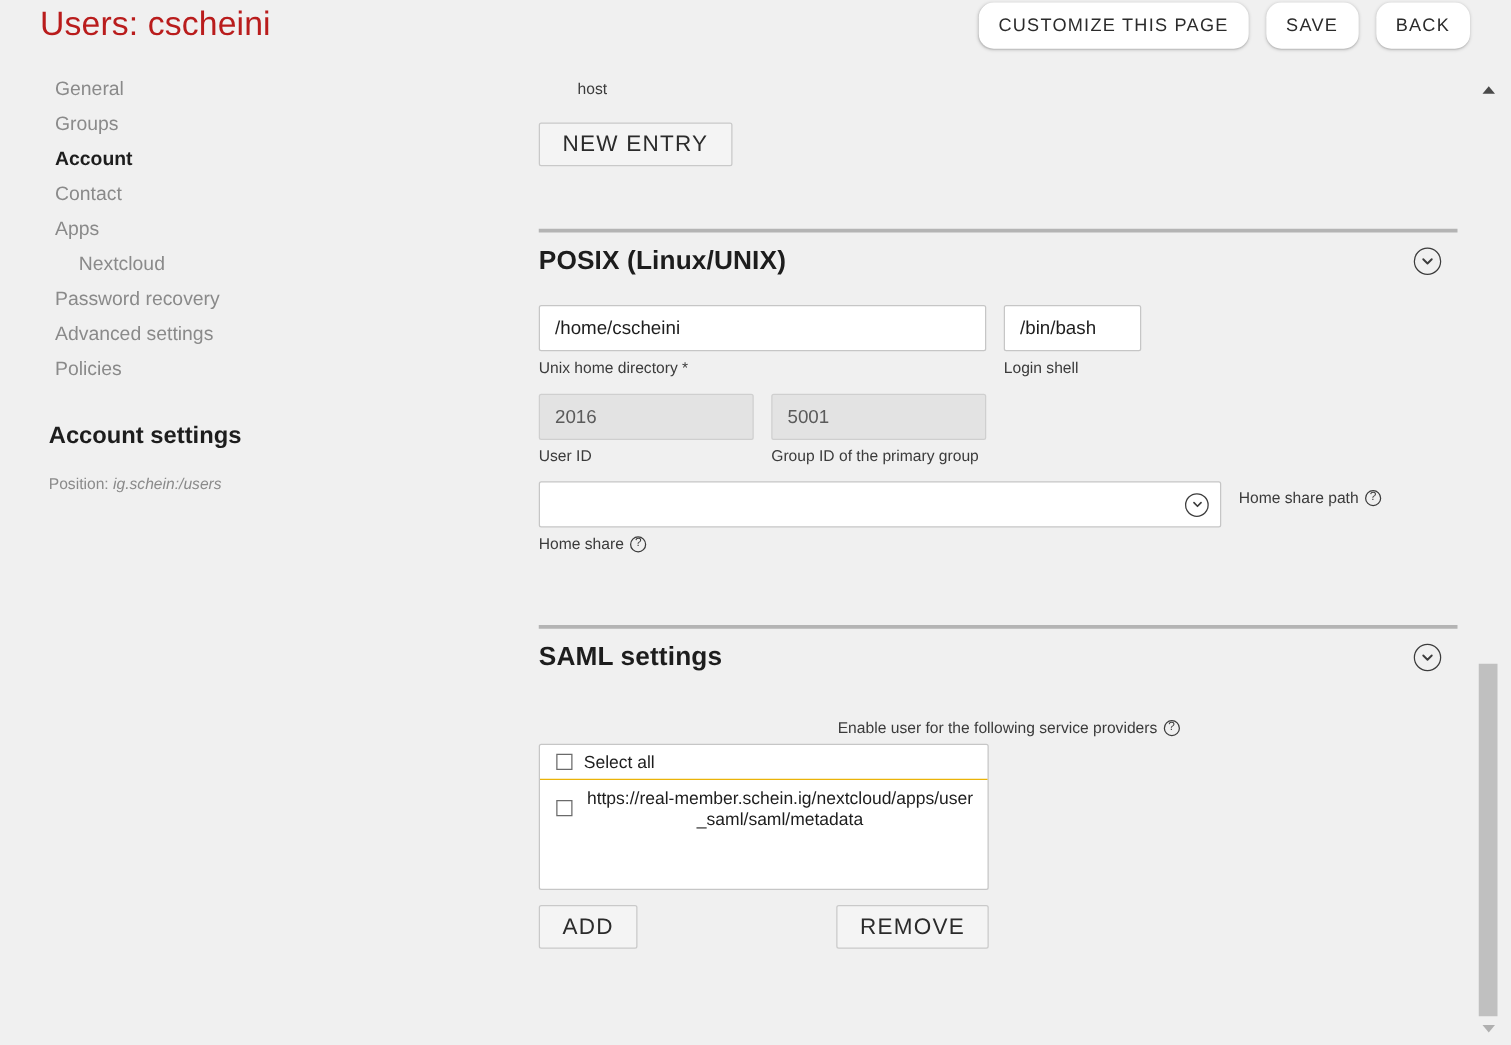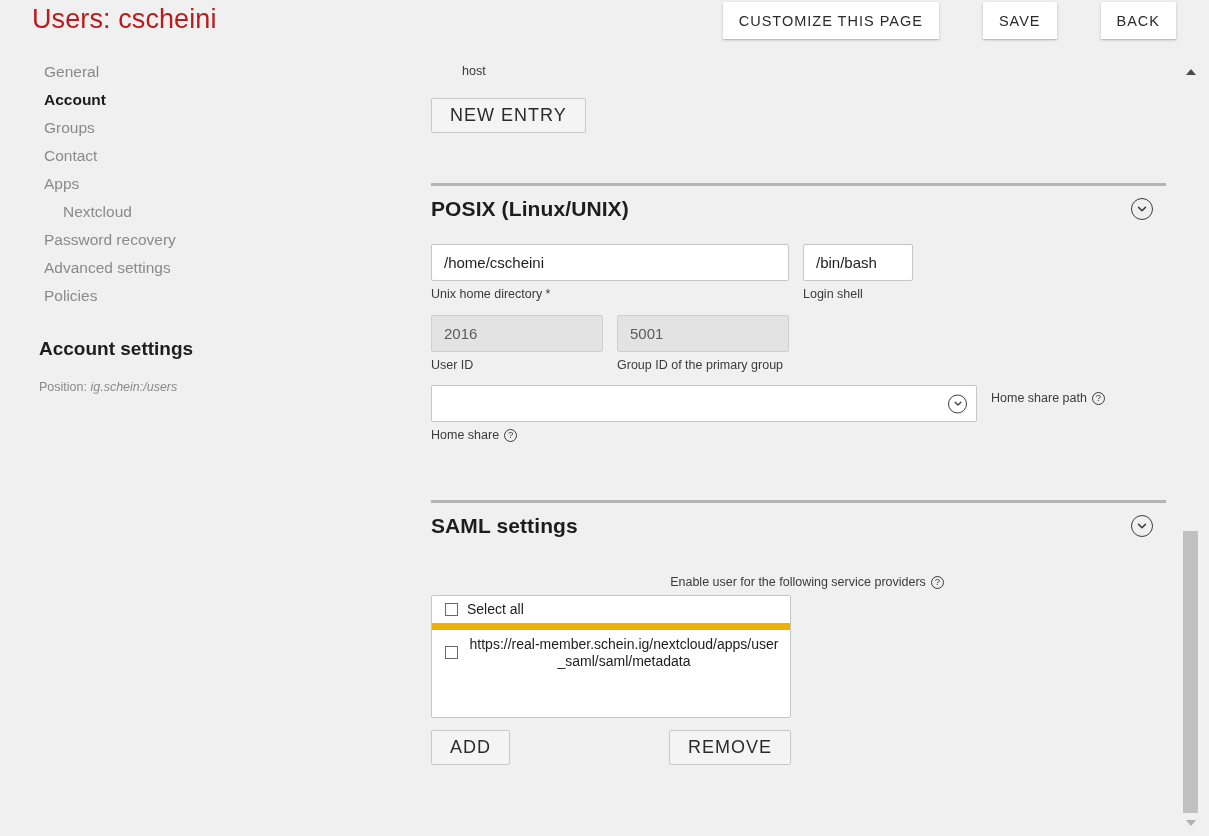--- a/index.html
+++ b/index.html
@@ -26,32 +26,31 @@
   }
   .topbuttons {
     position: absolute;
     right: 33px; top: 2px;
     display: flex;
     gap: 14px;
   }
   .topbtn {
     background: #ffffff;
     border: none;
-    border-radius: 0;
+    border-radius: 12px;
     box-shadow: 0 1px 3px rgba(0,0,0,.18), 0 1px 1px rgba(0,0,0,.10);
     font-family: "Liberation Sans", sans-serif;
     font-size: 14.5px;
     font-weight: 500;
     letter-spacing: 1.0px;
     color: #2b2b2b;
     height: 37px;
     padding: 10px 16px;
     cursor: pointer;
     white-space: nowrap;
-    margin-left: 30px;
   }
 
   
   .sidebar {
     position: absolute;
     left: 0; top: 58px;
     width: 400px;
   }
   .nav-item {
     font-size: 15.5px;
@@ -222,21 +221,21 @@
     width: 360px;
     background: #ffffff;
     border: 1px solid #c6c6c6;
     border-radius: 2px;
   }
   .sp-head {
     display: flex;
     align-items: center;
     gap: 9px;
     padding: 5px 9px 6px 13px;
-    border-bottom: 7px solid #eab308;
+    border-bottom: 1px solid #eab308;
     font-size: 14px;
     color: #1d1d1d;
     cursor: pointer;
   }
   .sp-item {
     display: flex;
     align-items: center;
     gap: 9px;
     padding: 6px 9px 6px 13px;
     font-size: 14px;
@@ -312,22 +311,22 @@
   <div class="page-title">Users: cscheini</div>
 
   <div class="topbuttons">
     <button class="topbtn">CUSTOMIZE THIS PAGE</button>
     <button class="topbtn">SAVE</button>
     <button class="topbtn">BACK</button>
   </div>
 
   <div class="sidebar">
     <div class="nav-item">General</div>
+    <div class="nav-item">Groups</div>
     <div class="nav-item active">Account</div>
-    <div class="nav-item">Groups</div>
     <div class="nav-item">Contact</div>
     <div class="nav-item">Apps</div>
     <div class="nav-item sub">Nextcloud</div>
     <div class="nav-item">Password recovery</div>
     <div class="nav-item">Advanced settings</div>
     <div class="nav-item">Policies</div>
 
     <div class="section-title">Account settings</div>
 
     <div class="meta">

